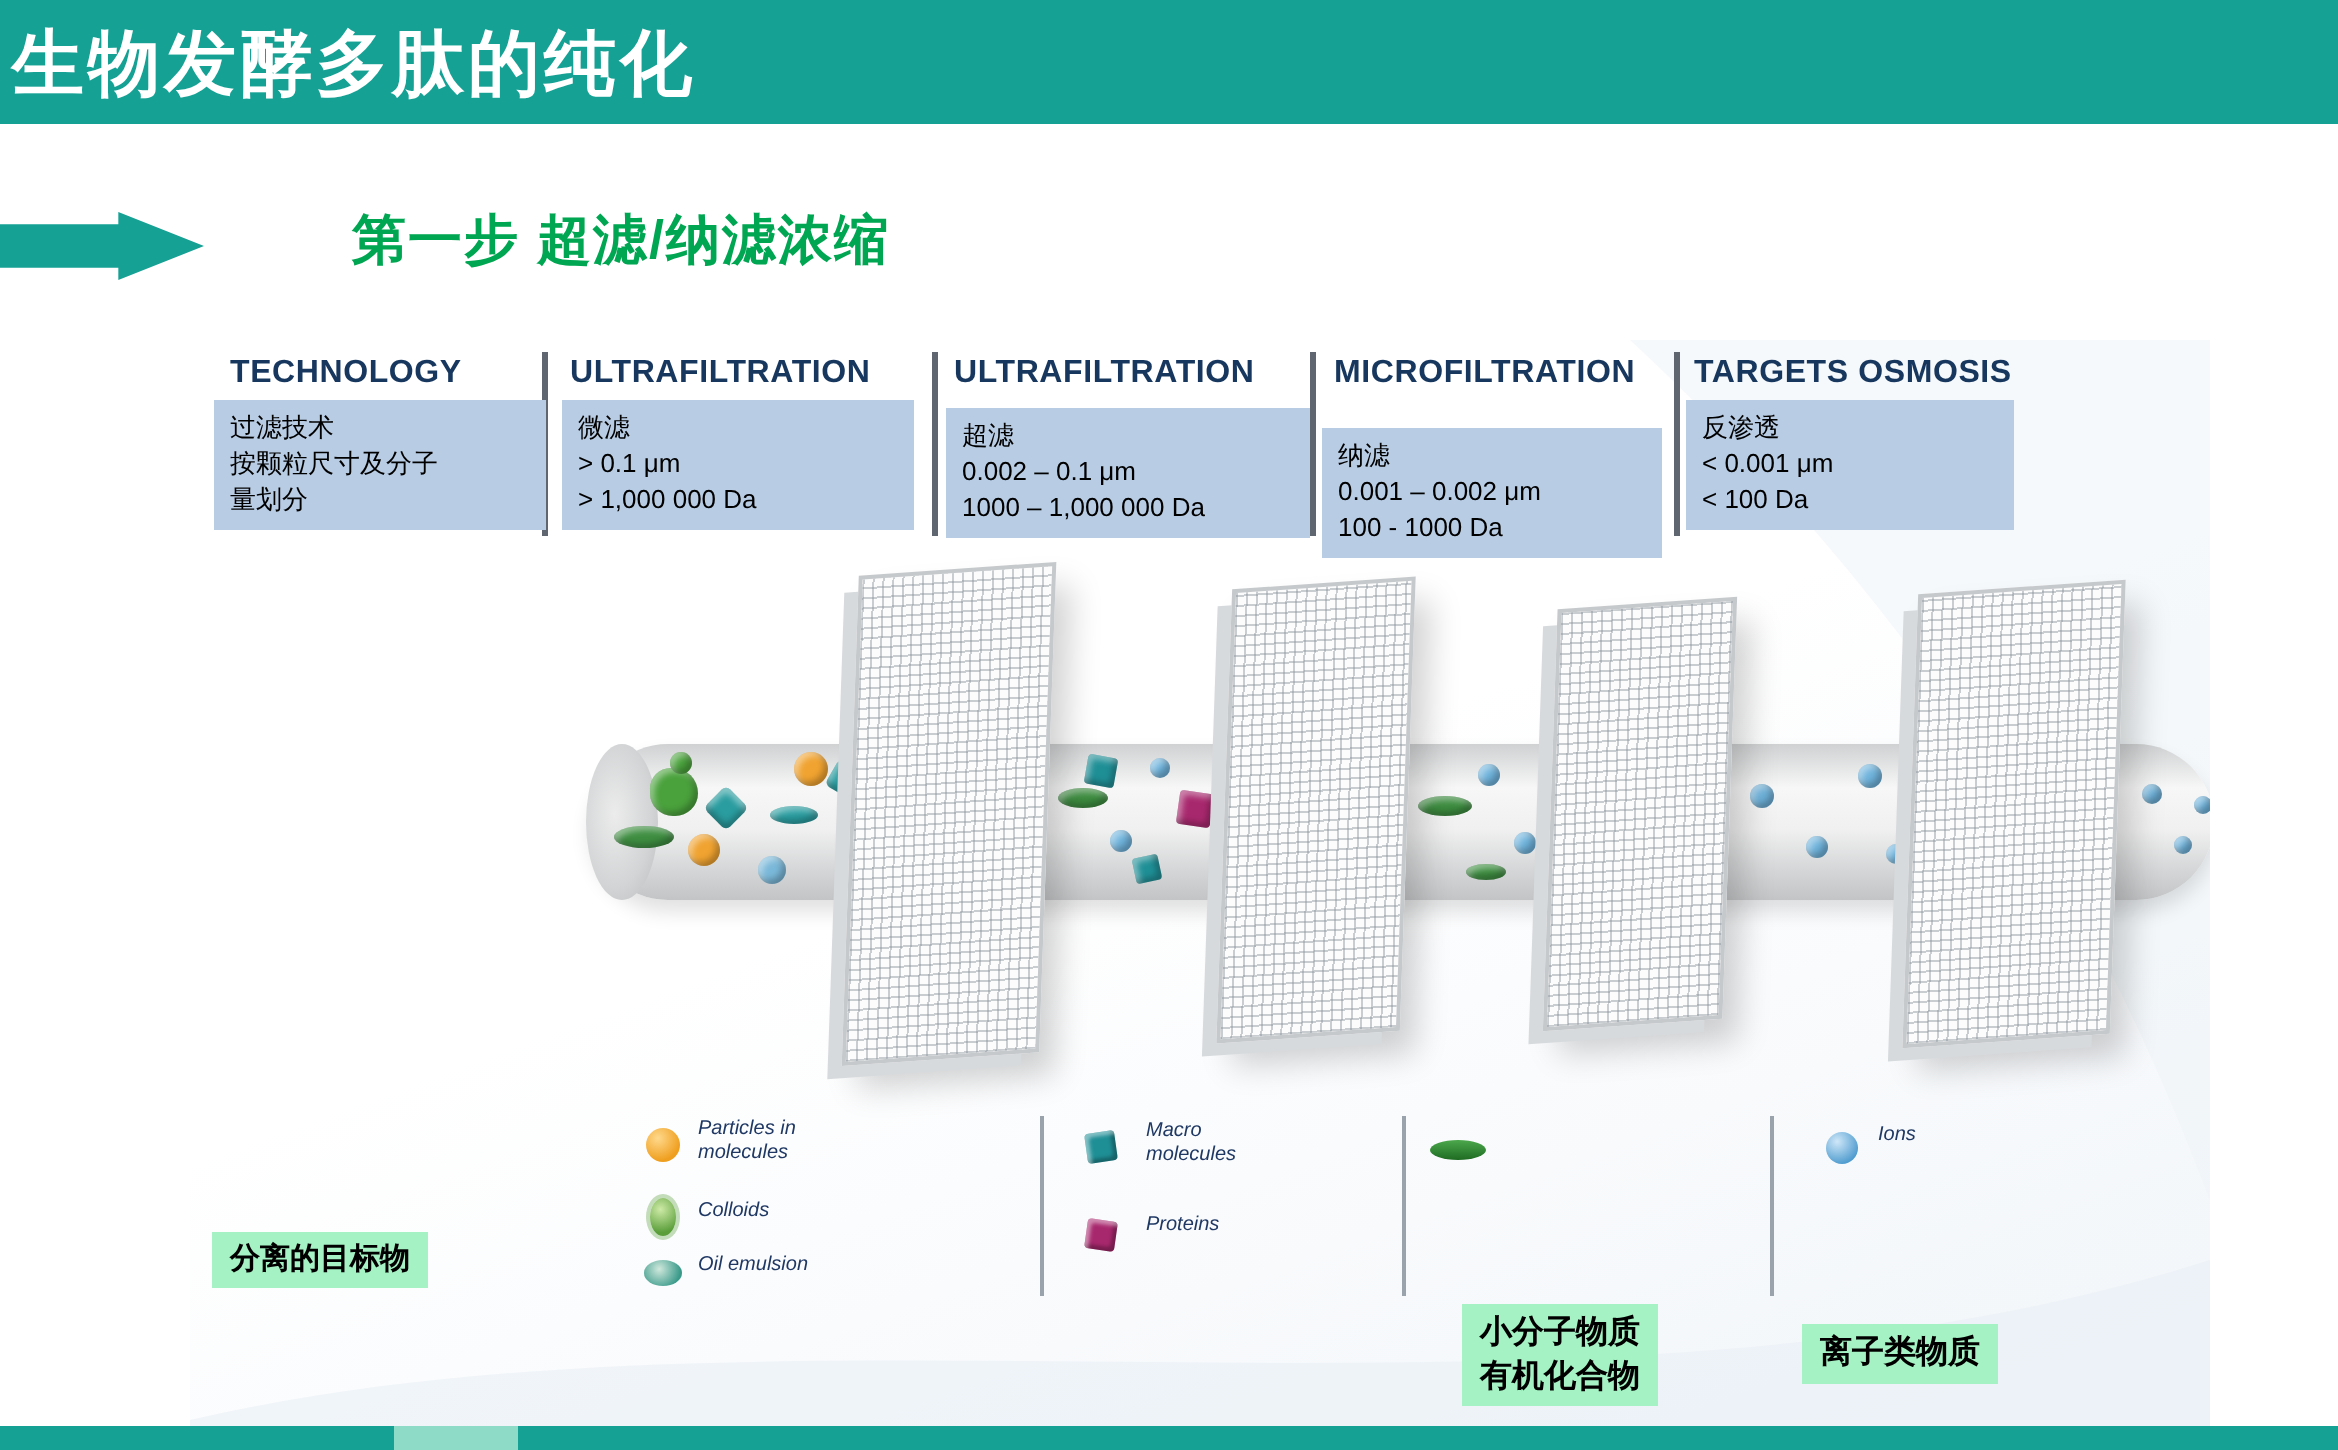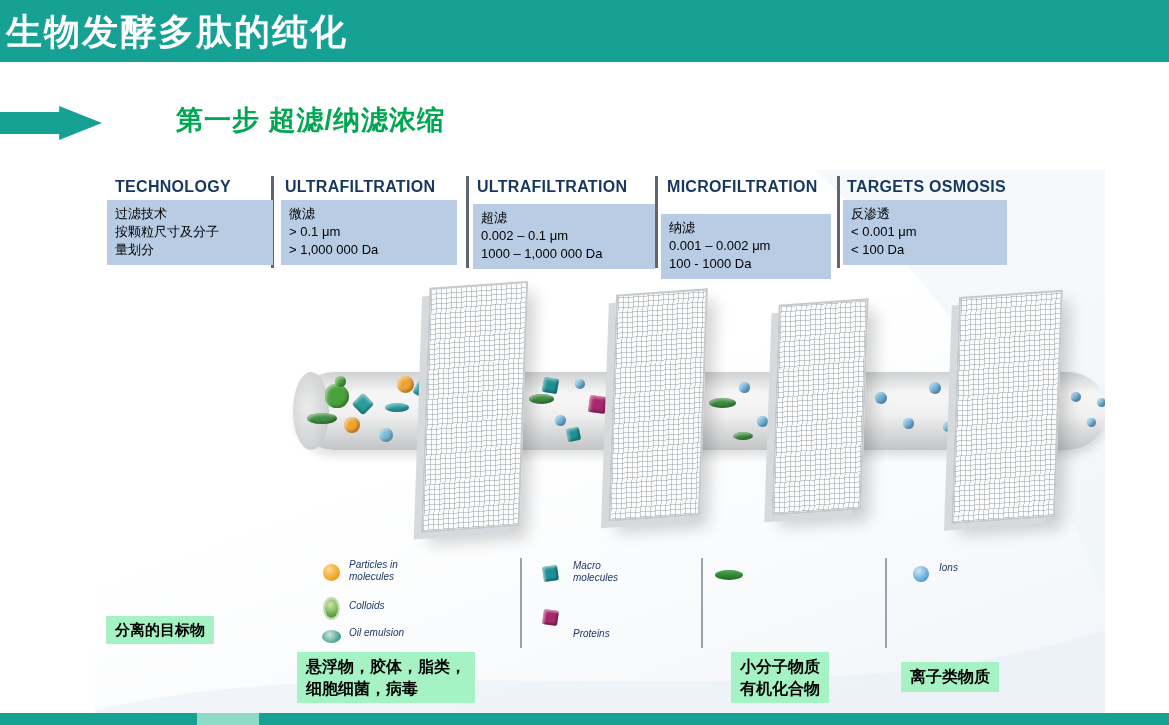--- a/index.html
+++ b/index.html
@@ -192,35 +192,31 @@
     <div class="legend-text" style="left:254px;top:457px">
       <span>Oil emulsion</span>
     </div>
 
     <span class="licon i-cube-teal" style="left:448px;top:396px"></span>
     <div class="legend-text" style="left:478px;top:390px">
       <span>Macro</span>
       <span>molecules</span>
     </div>
     <span class="licon i-cube-magenta" style="left:448px;top:440px"></span>
-    <div class="legend-text" style="left:478px;top:458px">
+    <div class="legend-text" style="left:478px;top:437px">
       <span>Proteins</span>
     </div>
 
     <span class="licon i-disc-green" style="left:620px;top:400px"></span>
 
     <span class="licon i-sphere-blue" style="left:818px;top:396px"></span>
     <div class="legend-text" style="left:844px;top:392px">
       <span>Ions</span>
     </div>
 
-    <div class="gbox" style="left:202px;top:482px">
-      <span>悬浮物，胶体，脂类，</span>
-      <span>细胞细菌，病毒</span>
-    </div>
     <div class="gbox" style="left:636px;top:482px">
       <span>小分子物质</span>
       <span>有机化合物</span>
     </div>
     <div class="gbox" style="left:806px;top:492px">
       <span>离子类物质</span>
     </div>
 
   </section>
 

